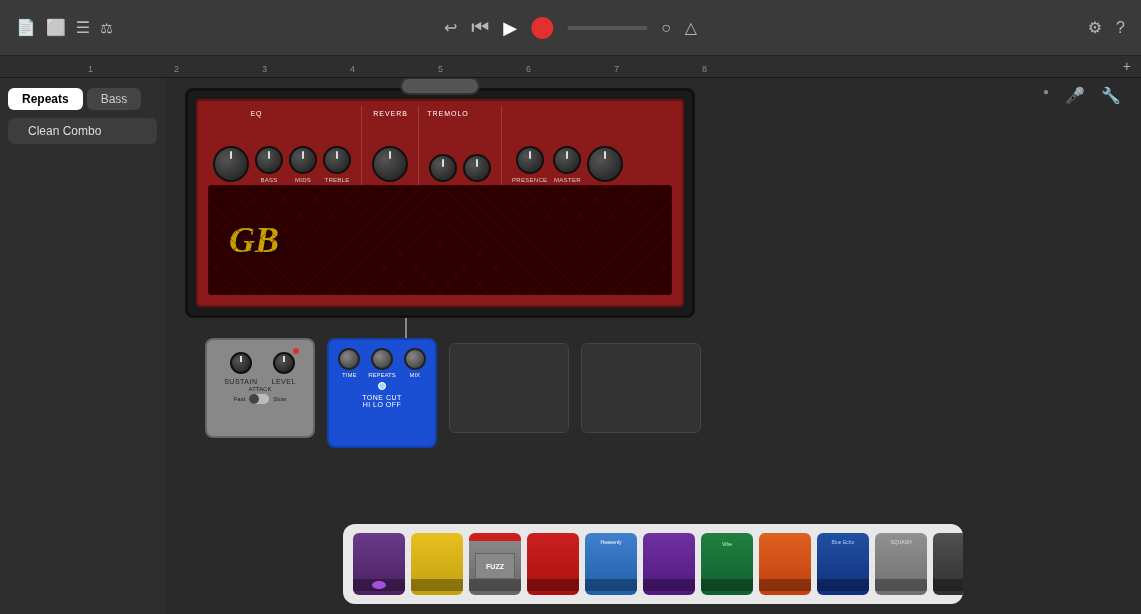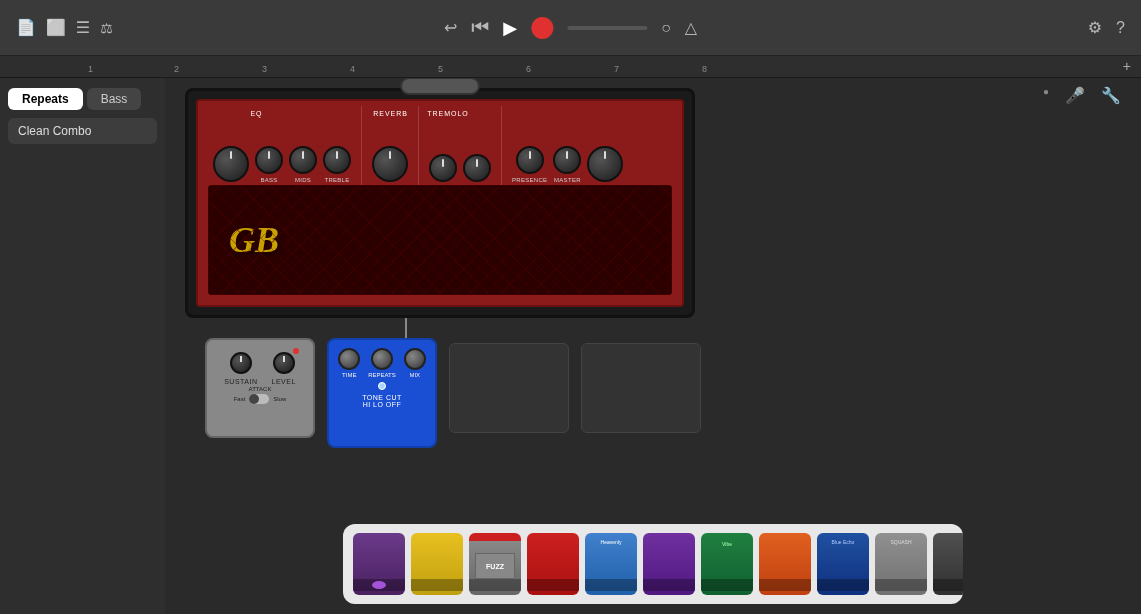--- a/index.html
+++ b/index.html
@@ -131,21 +131,21 @@
       color: #000;
       font-weight: 600;
     }
     .tab-btn.inactive {
       background: #444;
       color: #ccc;
     }
     .preset-item {
       background: #3d3d3d;
       border-radius: 6px;
-      padding: 6px 10px;
+      padding: 6px 20px;
       font-size: 12px;
       color: #ddd;
       cursor: pointer;
     }
 
     
     .center-content {
       flex: 1;
       position: relative;
       overflow: hidden;

